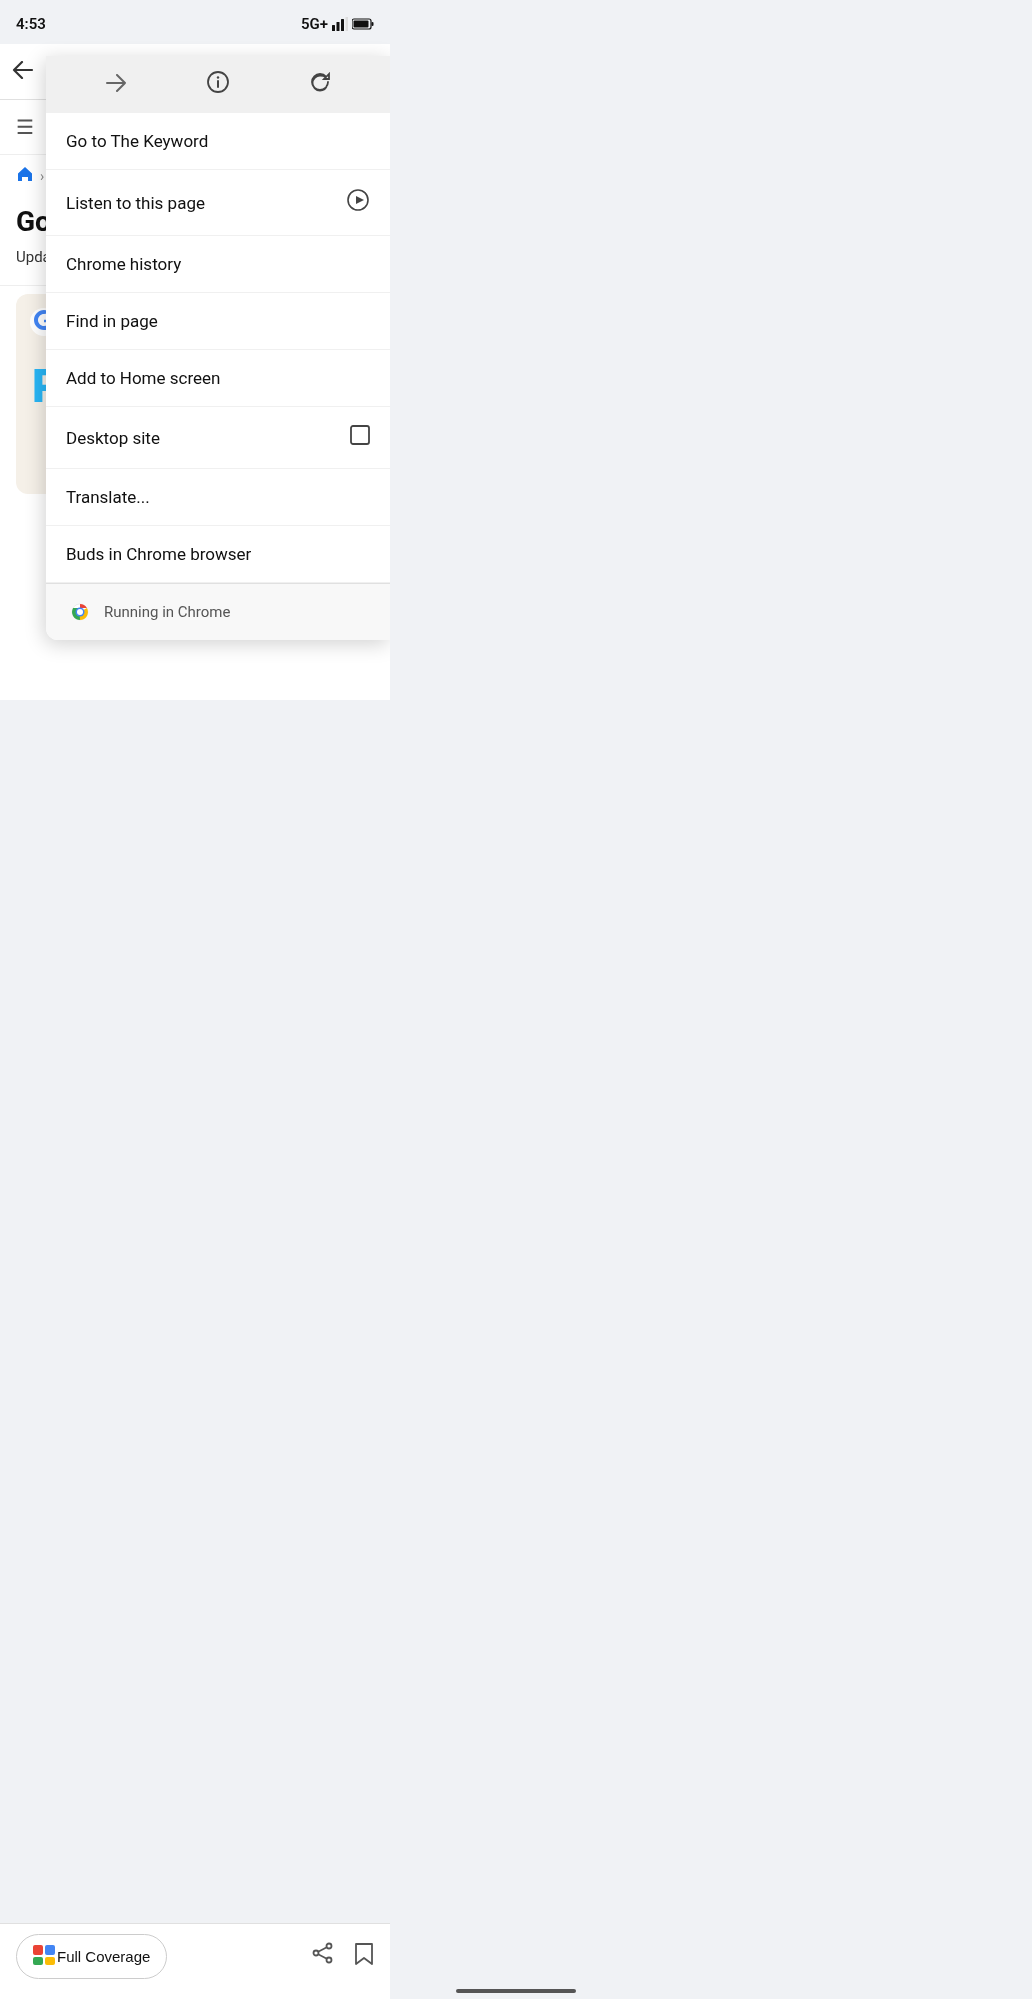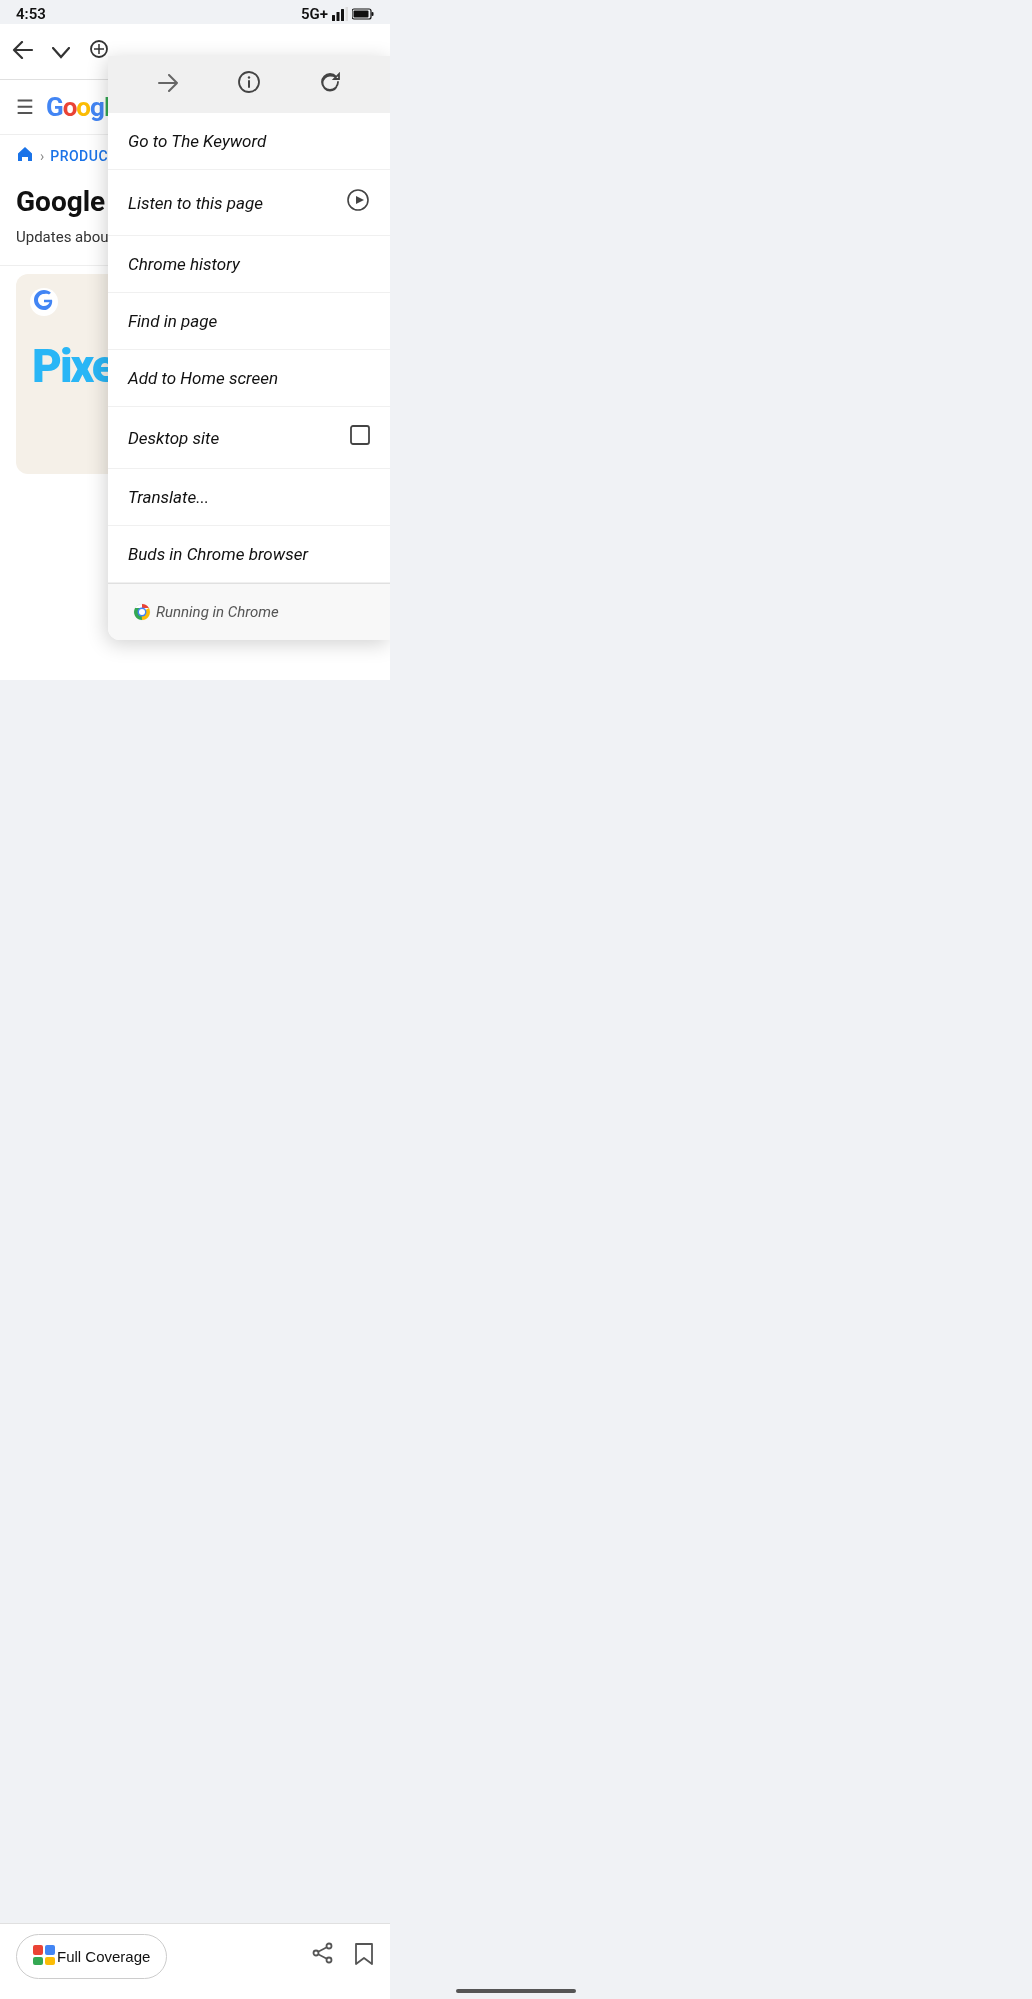--- a/index.html
+++ b/index.html
@@ -14,21 +14,21 @@
       overflow-x: hidden;
     }
 
     
     .status-bar {
       background: #f0f2f5;
       display: flex;
       justify-content: space-between;
       align-items: center;
       padding: 10px 16px 6px 16px;
-      height: 24px;
+      height: 44px;
     }
     .status-time {
       font-size: 15px;
       font-weight: 600;
       color: #111;
     }
     .status-icons {
       display: flex;
       align-items: center;
       gap: 4px;
@@ -209,27 +209,26 @@
       right: 0;
       bottom: 0;
       pointer-events: none;
       z-index: 100;
     }
 
     .dropdown-menu {
       position: absolute;
       top: 56px; 
       right: 0;
-      width: 282px;
+      width: 344px;
       background: #fff;
       border-radius: 0 0 0 12px;
       box-shadow: -2px 4px 20px rgba(0,0,0,0.18);
       pointer-events: all;
       overflow: hidden;
-      font-style: italic;
     }
 
     
     .menu-icon-row {
       background: #f0f0f0;
       display: flex;
       align-items: center;
       justify-content: space-around;
       padding: 14px 20px;
     }
@@ -262,21 +261,21 @@
 
     
     .menu-separator {
       border-top: 1.5px solid #e0e0e0;
     }
 
     
     .menu-footer {
       display: flex;
       align-items: center;
-      gap: 0;
+      gap: 10px;
       padding: 14px 20px;
       background: #f8f8f8;
     }
     .menu-footer-text {
       font-size: 15px;
       color: #555;
     }
 
     
     .chrome-svg {

